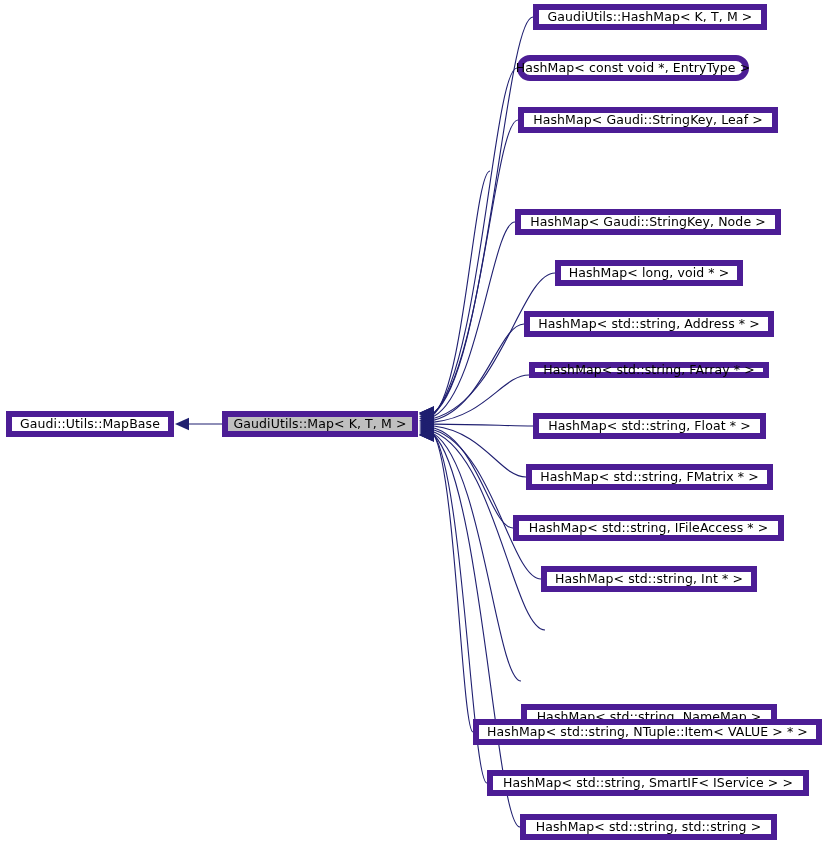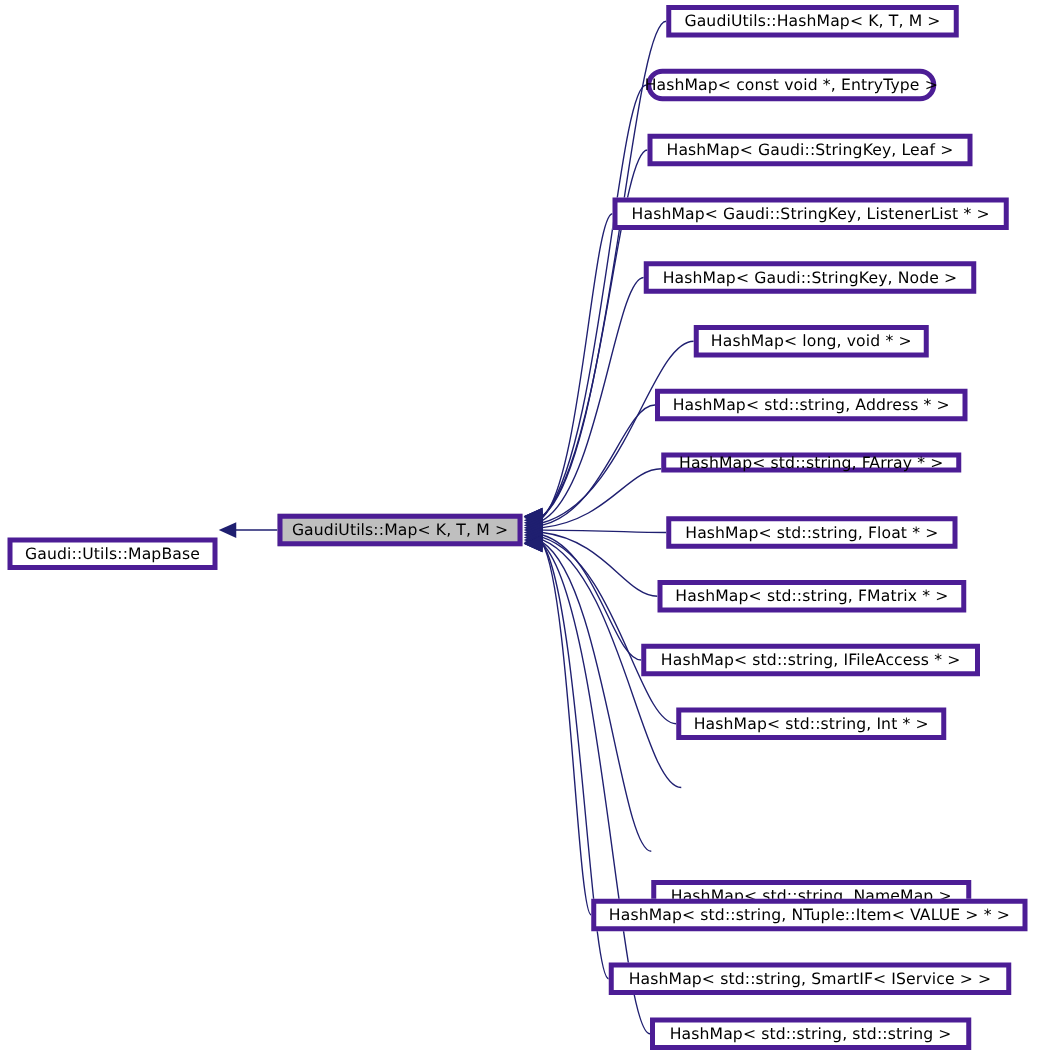--- a/index.html
+++ b/index.html
@@ -21,39 +21,38 @@
     position: absolute;
     left: 0;
     top: 0;
     width: 832px;
     height: 848px;
     pointer-events: none;
   }
   .node {
     position: absolute;
     box-sizing: border-box;
-    border: 4px solid #4c1d95;
+    border: 6px solid #4c1d95;
     background: #ffffff;
     color: #000000;
     display: flex;
     align-items: center;
     justify-content: center;
     font-family: "DejaVu Sans", sans-serif;
     font-size: 12.5px;
     line-height: 1;
     white-space: nowrap;
     letter-spacing: 0.1px;
     height: 26px;
   }
   .node.root {
     background: #bfbfbf;
   }
   .node.base {
     background: #ffffff;
-    margin-top: 19px;
   }
 </style>
 </head>
 <body>
 
 <div id="diagram">
   <svg id="edges" viewBox="0 0 832 848">
       <line x1="222" y1="424" x2="187" y2="424" stroke="#1f1f70" stroke-width="1.1"></line>
       <polygon points="175,424 189,417.7 189,430.3" fill="#1f1f70"></polygon>
       <path d="M 533 17 C 505.28 17, 488.45 364.16, 434 413" stroke="#1f1f70" stroke-width="1.1" fill="none"></path>
@@ -89,21 +88,20 @@
       <path d="M 487 783 C 472.15999999999997 783, 463.15 478.08, 434 435" stroke="#1f1f70" stroke-width="1.1" fill="none"></path>
       <polygon points="419,435 434,428.25 434,441.75" fill="#1f1f70"></polygon>
       <path d="M 520 827 C 495.92 827, 481.3 483.36, 434 435" stroke="#1f1f70" stroke-width="1.1" fill="none"></path>
       <polygon points="419,435 434,428.25 434,441.75" fill="#1f1f70"></polygon>
     </svg>
 <div class="node base" style="left: 6px; top: 411px; width: 168px; height: 26px;">Gaudi::Utils::MapBase</div>
     <div class="node root" style="left: 222px; top: 411px; width: 196px; height: 26px;">GaudiUtils::Map&lt; K, T, M &gt;</div>
     <div class="node derived" style="left: 533px; top: 4px; width: 234px; height: 26px;">GaudiUtils::HashMap&lt; K, T, M &gt;</div>
     <div class="node derived" style="left: 517px; top: 55px; width: 232px; height: 26px; border-radius: 13px;">HashMap&lt; const void *, EntryType &gt;</div>
     <div class="node derived" style="left: 518px; top: 107px; width: 260px; height: 26px;">HashMap&lt; Gaudi::StringKey, Leaf &gt;</div>
-    <div class="node derived" style="left: 490px; top: 158px; width: 317px; height: 26px;">HashMap&lt; Gaudi::StringKey, ListenerList * &gt;</div>
     <div class="node derived" style="left: 515px; top: 209px; width: 266px; height: 26px;">HashMap&lt; Gaudi::StringKey, Node &gt;</div>
     <div class="node derived" style="left: 555px; top: 260px; width: 188px; height: 26px;">HashMap&lt; long, void * &gt;</div>
     <div class="node derived" style="left: 524px; top: 311px; width: 250px; height: 26px;">HashMap&lt; std::string, Address * &gt;</div>
     <div class="node derived" style="left: 529px; top: 362px; width: 240px; height: 16px;">HashMap&lt; std::string, FArray * &gt;</div>
     <div class="node derived" style="left: 533px; top: 413px; width: 233px; height: 26px;">HashMap&lt; std::string, Float * &gt;</div>
     <div class="node derived" style="left: 526px; top: 464px; width: 247px; height: 26px; text-align: center;">HashMap&lt; std::string, FMatrix * &gt;</div>
     <div class="node derived" style="left: 513px; top: 515px; width: 271px; height: 26px;">HashMap&lt; std::string, IFileAccess * &gt;</div>
     <div class="node derived" style="left: 541px; top: 566px; width: 216px; height: 26px;">HashMap&lt; std::string, Int * &gt;</div>
     <div class="node derived" style="left: 521px; top: 668px; width: 256px; height: 26px; margin-top: 36px;">HashMap&lt; std::string, NameMap &gt;</div>
     <div class="node derived" style="left: 473px; top: 719px; width: 349px; height: 26px;">HashMap&lt; std::string, NTuple::Item&lt; VALUE &gt; * &gt;</div>

